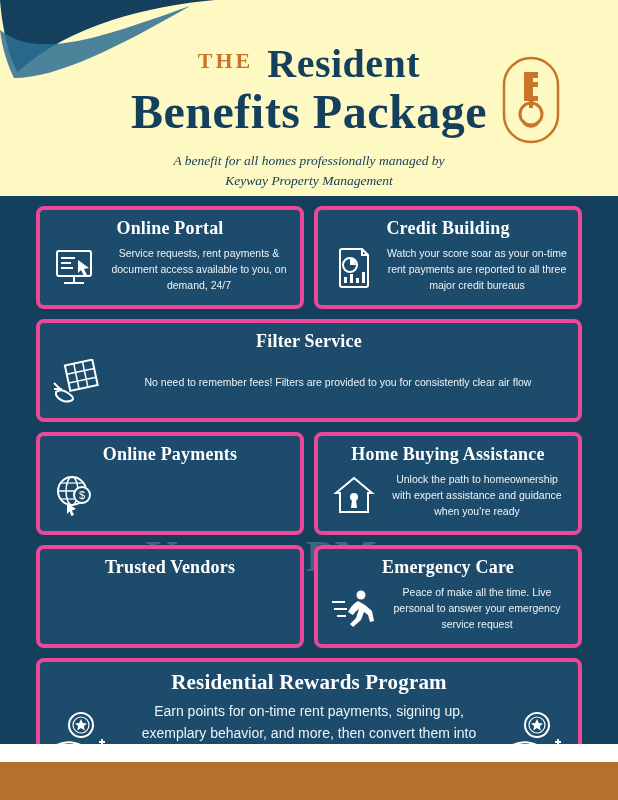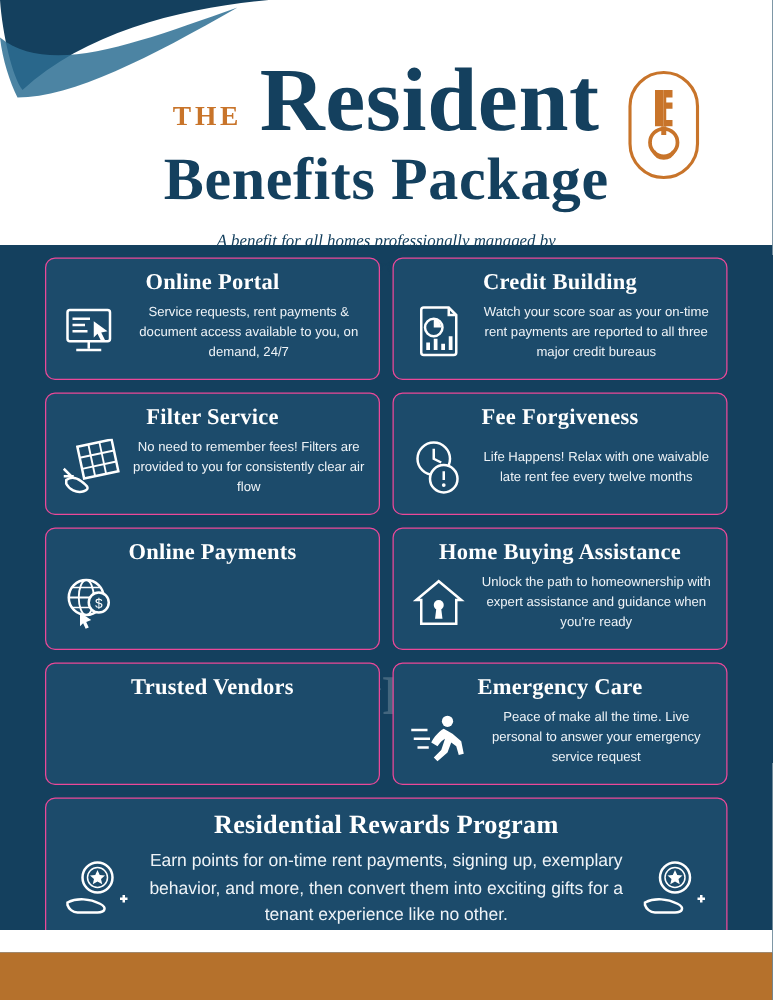--- a/index.html
+++ b/index.html
@@ -17,21 +17,21 @@
     position: relative;
     width: 618px;
     height: 800px;
     background: #14405e;
     overflow: hidden;
   }
   
   .header {
     position: relative;
     height: 196px;
-    background: #ffffff;
+    background: #fef9c3;
   }
   .swoosh {
     position: absolute;
     left: 0;
     top: 0;
     width: 230px;
     height: 80px;
     overflow: hidden;
     pointer-events: none;
   }
@@ -53,21 +53,21 @@
     font-weight: bold;
     color: #c8742a;
     font-size: 22px;
     letter-spacing: 3px;
     padding-bottom: 10px;
   }
   .resident {
     font-family: "Liberation Serif", serif;
     font-weight: bold;
     color: #14405e;
-    font-size: 72px;
+    font-size: 40px;
     letter-spacing: 0.5px;
     line-height: 1;
   }
   .benefits {
     font-family: "Liberation Serif", serif;
     font-weight: bold;
     color: #14405e;
     font-size: 48px;
     line-height: 1.15;
     letter-spacing: 0.5px;
@@ -96,21 +96,21 @@
     padding: 10px 36px 0 36px;
     box-sizing: border-box;
   }
   .row {
     display: flex;
     gap: 10px;
     margin-bottom: 10px;
   }
   .card {
     background: #1c4b6b;
-    border: 1px solid #ec4899;
+    border: 4px solid #ec4899;
     border-radius: 8px;
     flex: 1 1 0;
     min-height: 98px;
     padding: 8px 10px 10px 10px;
     box-sizing: border-box;
     position: relative;
   }
   .card-title {
     font-family: "Liberation Serif", serif;
     font-weight: bold;
@@ -286,35 +286,20 @@
                 <line x1="18" y1="22" x2="46" y2="22" stroke="#ffffff" stroke-width="1.5"></line>
               </g>
               <path d="M4 24 L10 30 M4 30 L12 30" stroke="#ffffff" stroke-width="2" fill="none"></path>
               <path d="M6 33 C10 30 14 31 18 34 C22 37 26 40 20 42 C14 44 8 40 6 36 Z" fill="none" stroke="#ffffff" stroke-width="2"></path>
             </svg>
           </div>
           <div class="card-text">No need to remember fees! Filters are provided to you for consistently clear air flow</div>
         </div>
       </div>
 
-      <div class="card">
-        <div class="card-title">Fee Forgiveness</div>
-        <div class="card-body">
-          <div class="card-icon">
-            <svg width="48" height="48" viewBox="0 0 48 48">
-              <circle cx="20" cy="17" r="13" fill="none" stroke="#ffffff" stroke-width="2"></circle>
-              <path d="M20 9 L20 17 L26 20" fill="none" stroke="#ffffff" stroke-width="2"></path>
-              <circle cx="28" cy="33" r="11" fill="#1c4b6b" stroke="#ffffff" stroke-width="2"></circle>
-              <line x1="28" y1="27" x2="28" y2="34" stroke="#ffffff" stroke-width="2"></line>
-              <circle cx="28" cy="38" r="1.5" fill="#ffffff"></circle>
-            </svg>
-          </div>
-          <div class="card-text">Life Happens! Relax with one waivable late rent fee every twelve months</div>
-        </div>
-      </div>
     </div>
 
     <div class="row">
       <div class="card">
         <div class="card-title">Online Payments</div>
         <div class="card-body">
           <div class="card-icon">
             <svg width="50" height="48" viewBox="0 0 50 48">
               <circle cx="21" cy="20" r="14" fill="none" stroke="#ffffff" stroke-width="2"></circle>
               <ellipse cx="21" cy="20" rx="6" ry="14" fill="none" stroke="#ffffff" stroke-width="1.5"></ellipse>

